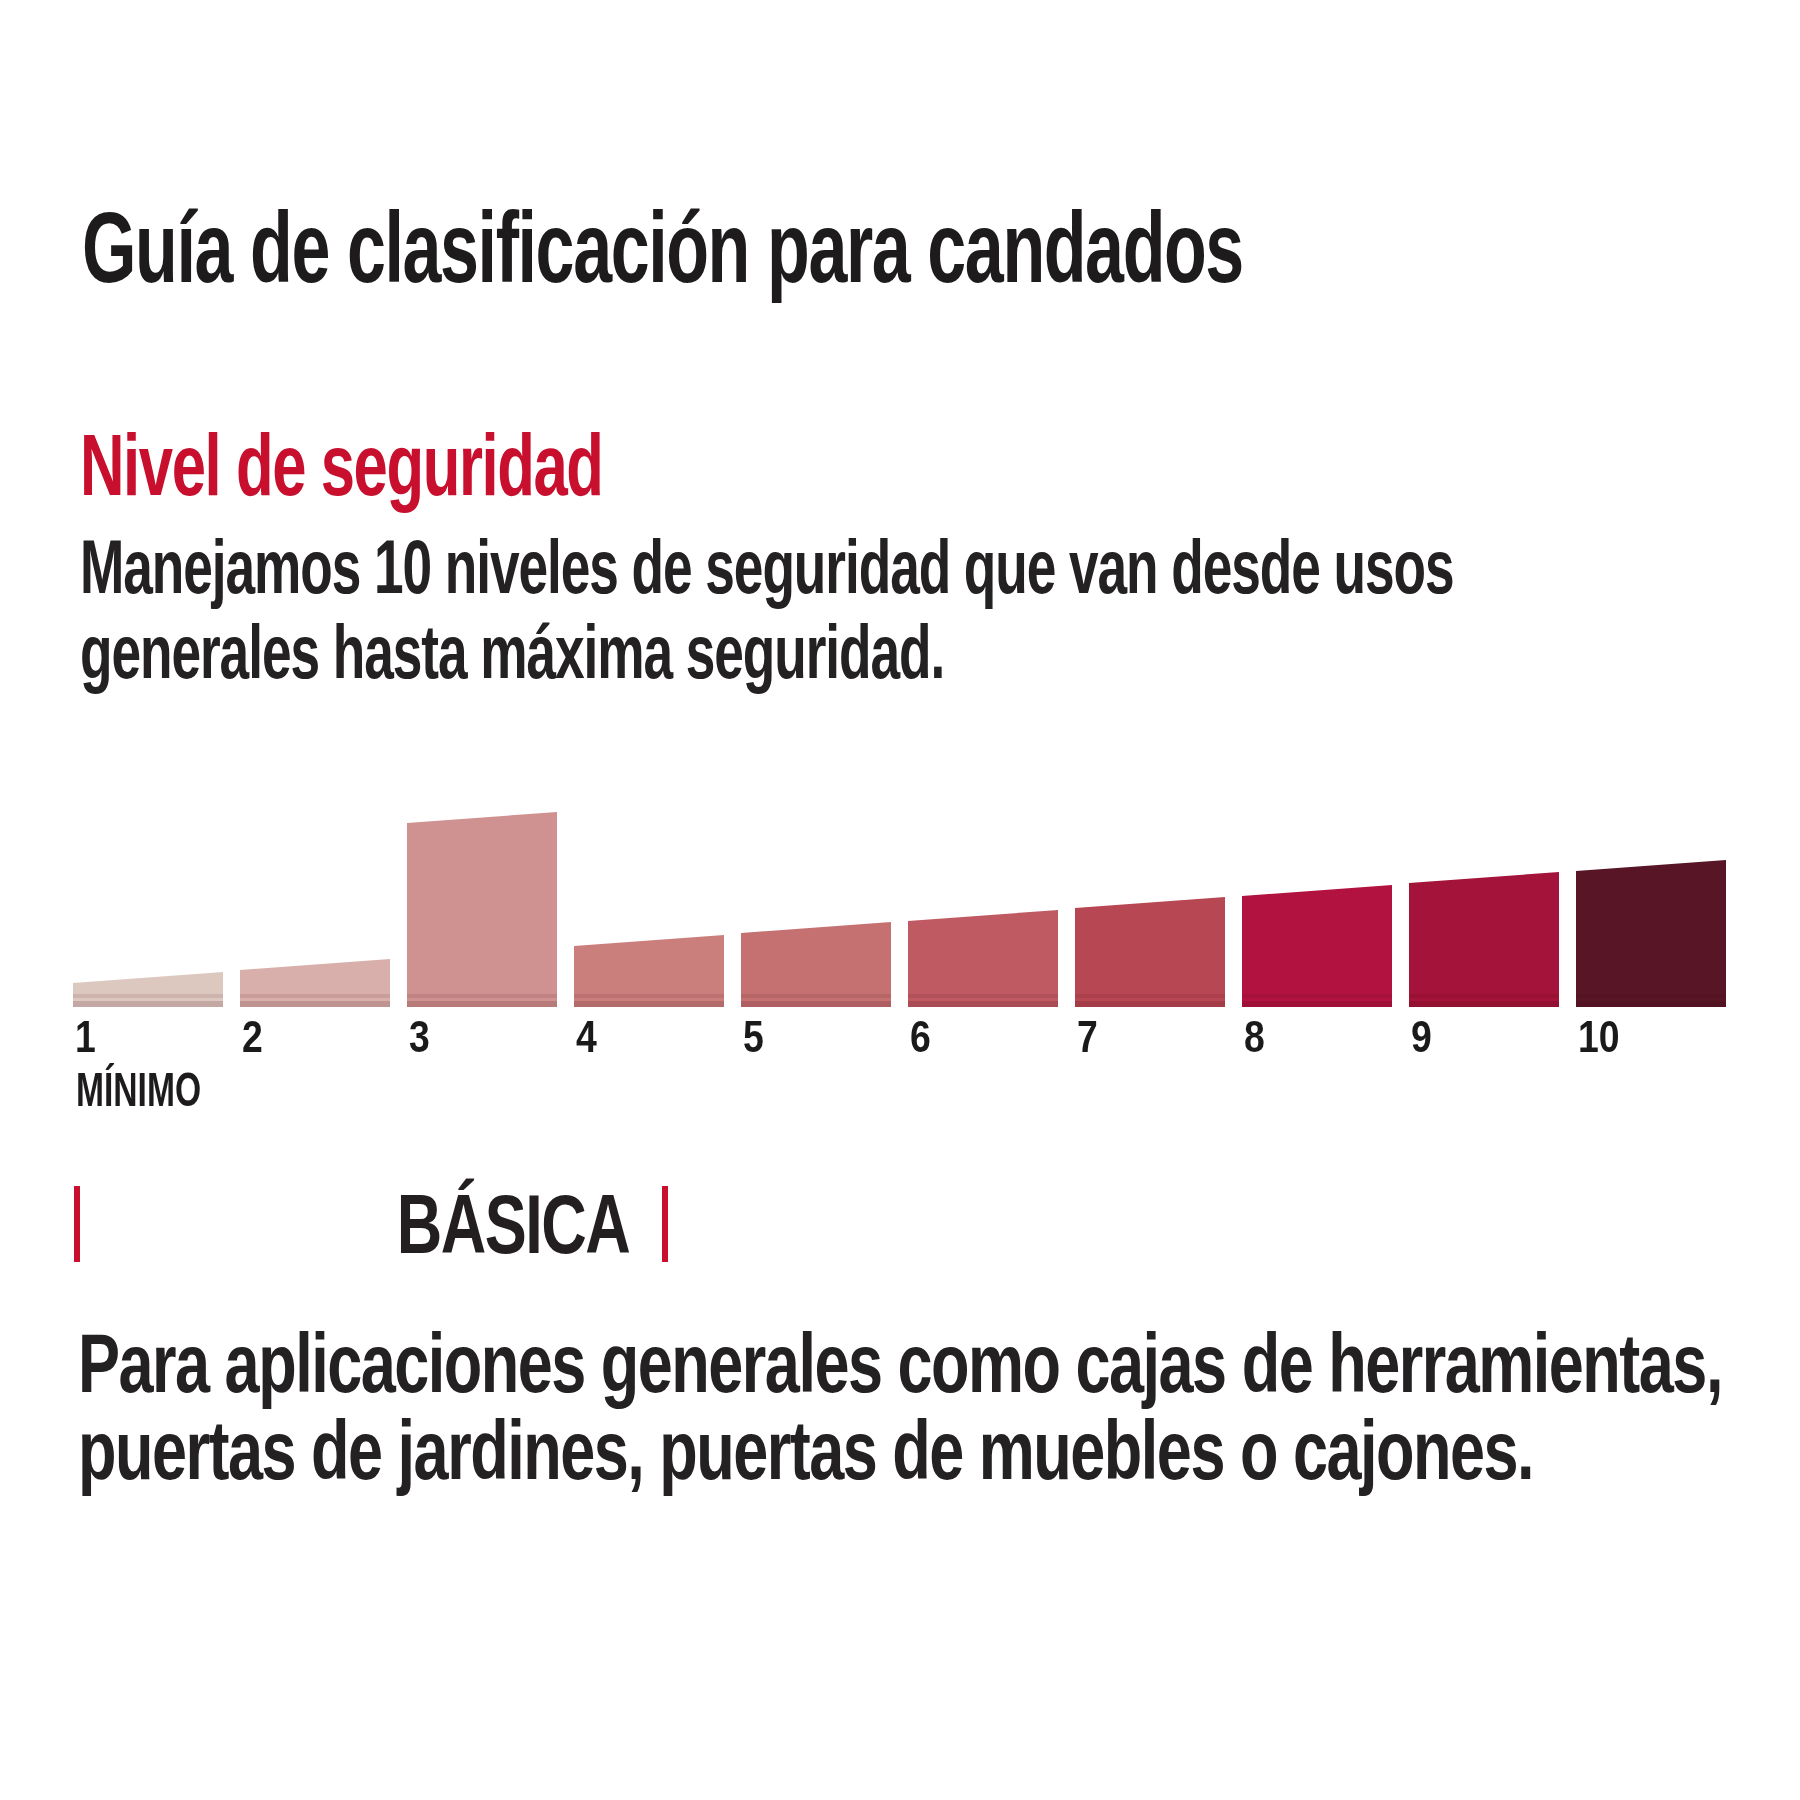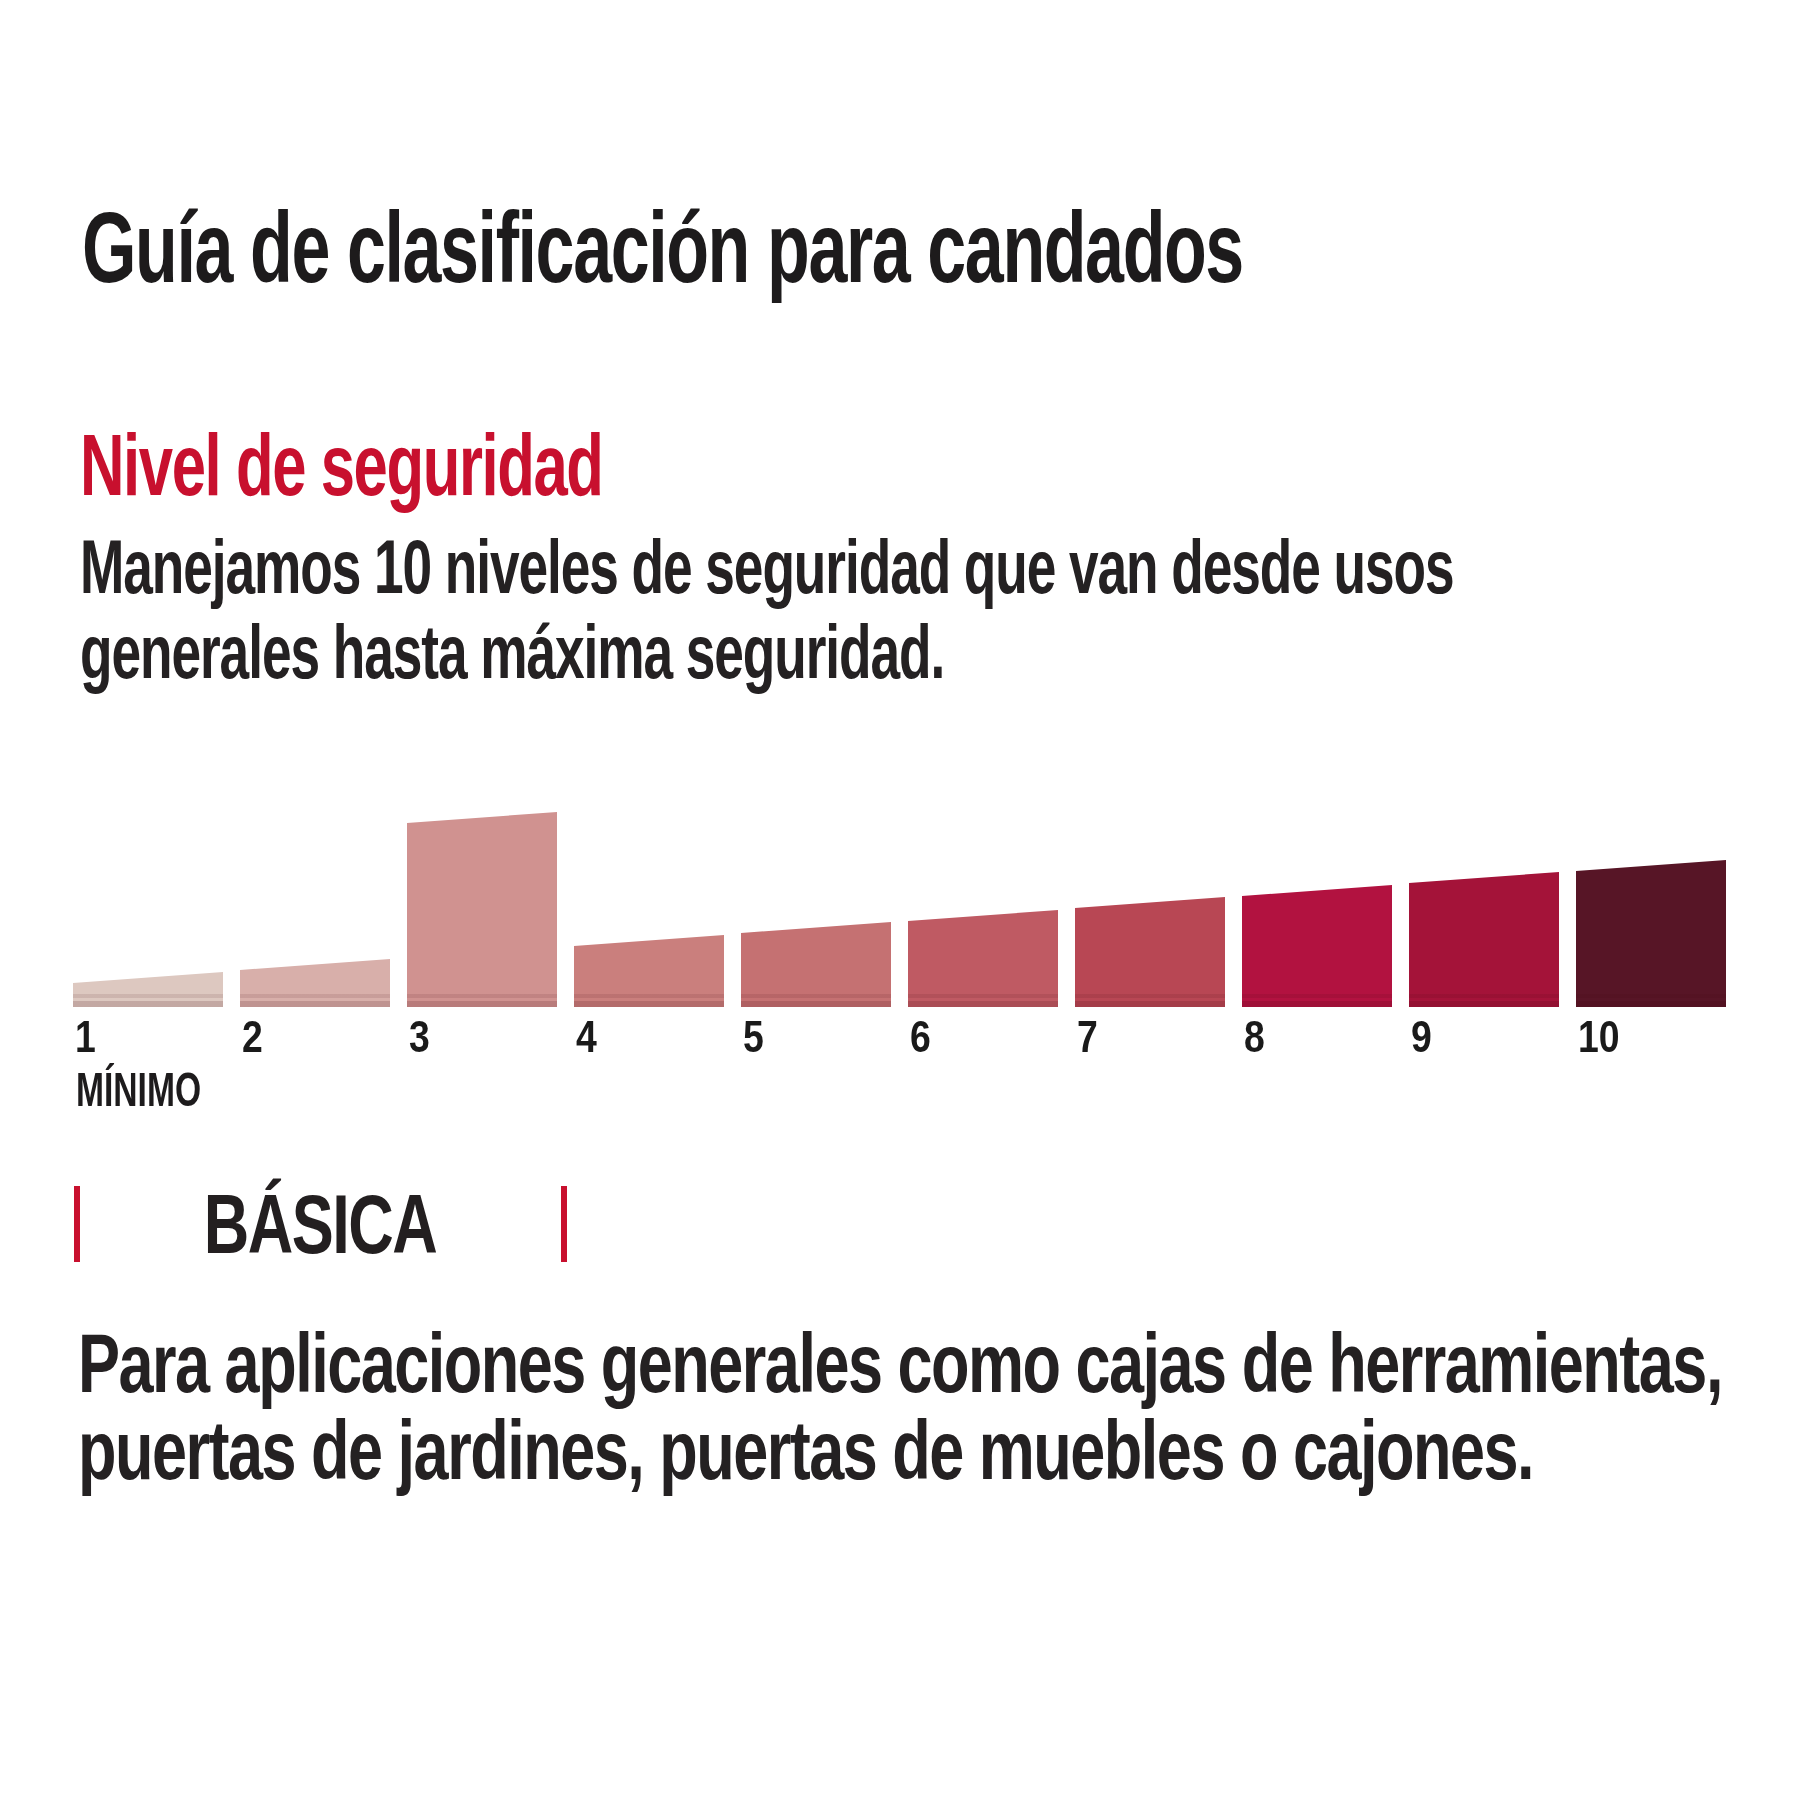--- a/index.html
+++ b/index.html
@@ -43,21 +43,21 @@
   .xtick{
     position:absolute;top:0;font-size:44px;font-weight:700;color:#1a1a1a;
     transform:scaleX(.85);transform-origin:0 0;
   }
   .min-label{
     position:absolute;left:76px;top:1062px;
     font-size:48px;font-weight:700;letter-spacing:0;color:#1d1b1c;
   }
 
   
-  .cat{position:absolute;left:74px;top:1186px;width:493px;height:76px;text-align:center;}
+  .cat{position:absolute;left:74px;top:1186px;width:594px;height:76px;text-align:right;}
   .cat .marker{position:absolute;top:0;width:6px;height:76px;background:#c8102e;}
   .cat .marker.left{left:0;}
   .cat .marker.right{right:0;}
   .cat-label{
     display:inline-block;transform:scaleX(.75);transform-origin:50% 0;
     font-size:84px;font-weight:700;letter-spacing:-2px;line-height:76px;color:#231f20;
   }
   .bottom{
     position:absolute;left:78px;top:1320px;margin:0;
     font-size:84px;font-weight:700;letter-spacing:-2px;line-height:87px;color:#242122;

